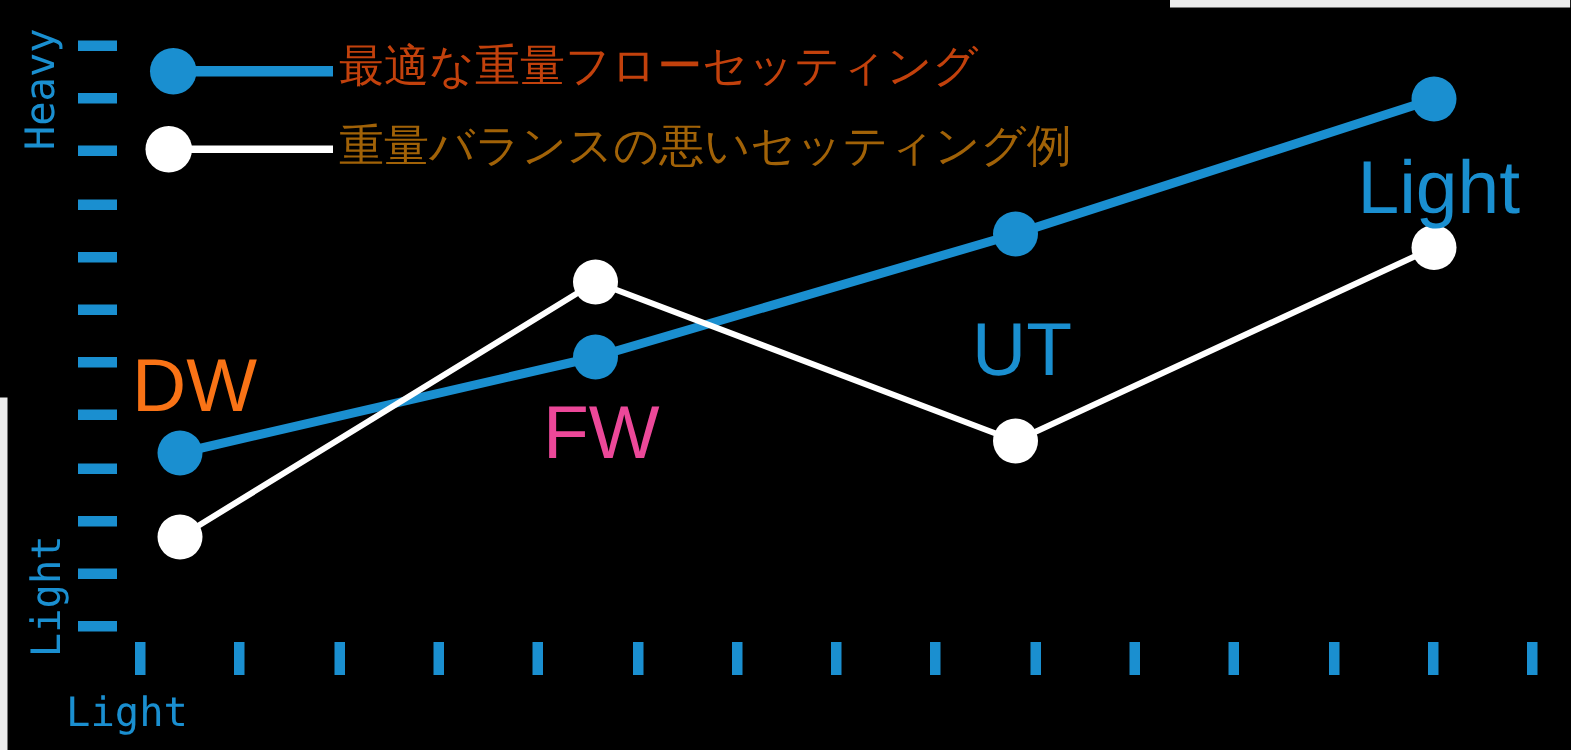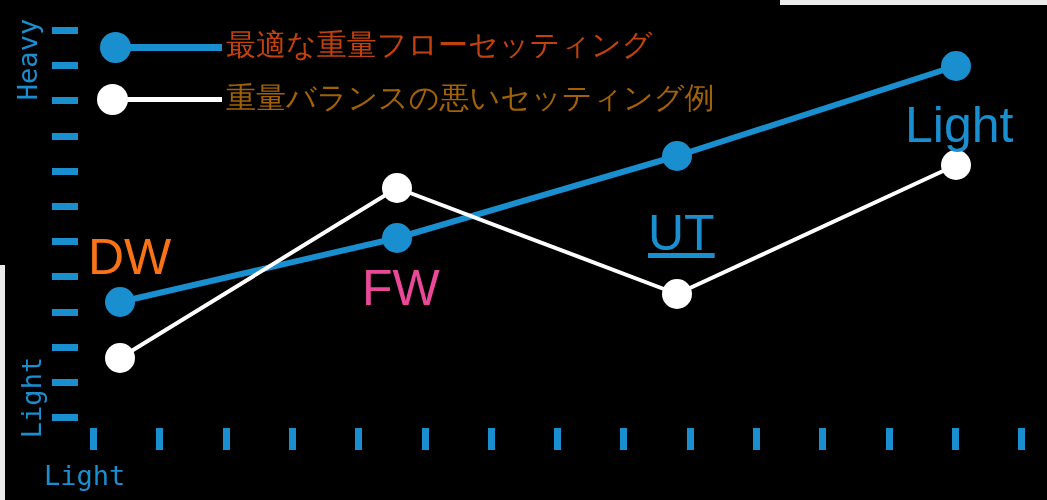--- a/index.html
+++ b/index.html
@@ -188,21 +188,21 @@
         <circle cx="120" cy="358" r="15" fill="#ffffff"></circle>
         <circle cx="397" cy="188" r="15" fill="#ffffff"></circle>
         <circle cx="677" cy="294" r="15" fill="#ffffff"></circle>
         <circle cx="956" cy="165" r="15" fill="#ffffff"></circle>
       </g>
   </svg>
 
   <div id="annotations">
       <div class="point-label" style="left: 88px; top: 232px; color: #f97316;">DW</div>
       <div class="point-label" style="left: 362px; top: 263px; color: #ec4899;">FW</div>
-      <div class="point-label" style="left: 648px; top: 208px; color: rgb(26, 143, 208); text-decoration: underline;">UT</div>
+      <div class="point-label" style="left: 648px; top: 208px; color: rgb(26, 143, 208);">UT</div>
       <div class="point-label" style="left: 905px; top: 100px; color: rgb(26, 143, 208);">Light</div>
     </div>
 
   <div id="legend">
     <div class="legend-row">
       <div class="legend-marker" style="left:4px; top:8px; width:31px; height:31px; background:#1a8fd0;"></div>
       <div class="legend-line" style="left:28px; top:20px; width:98px; height:7px; background:#1a8fd0;"></div>
       <div class="legend-text" id="legend-text-0">最適な重量フローセッティング</div>
     </div>
     <div class="legend-row">

